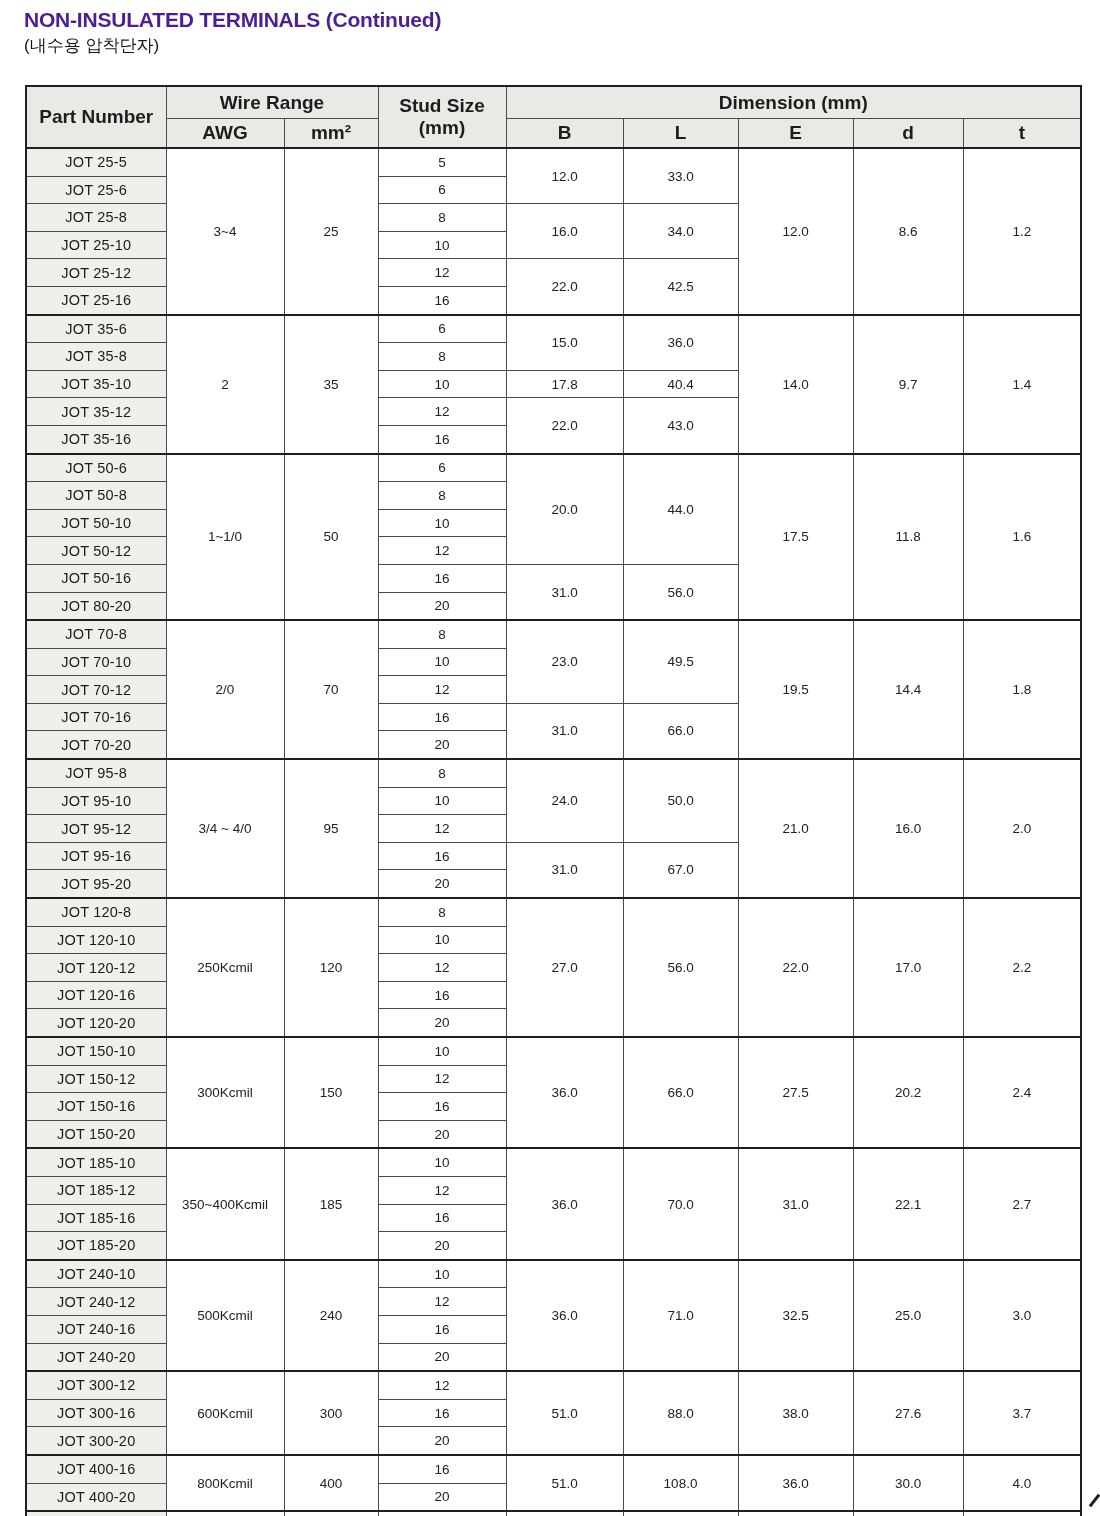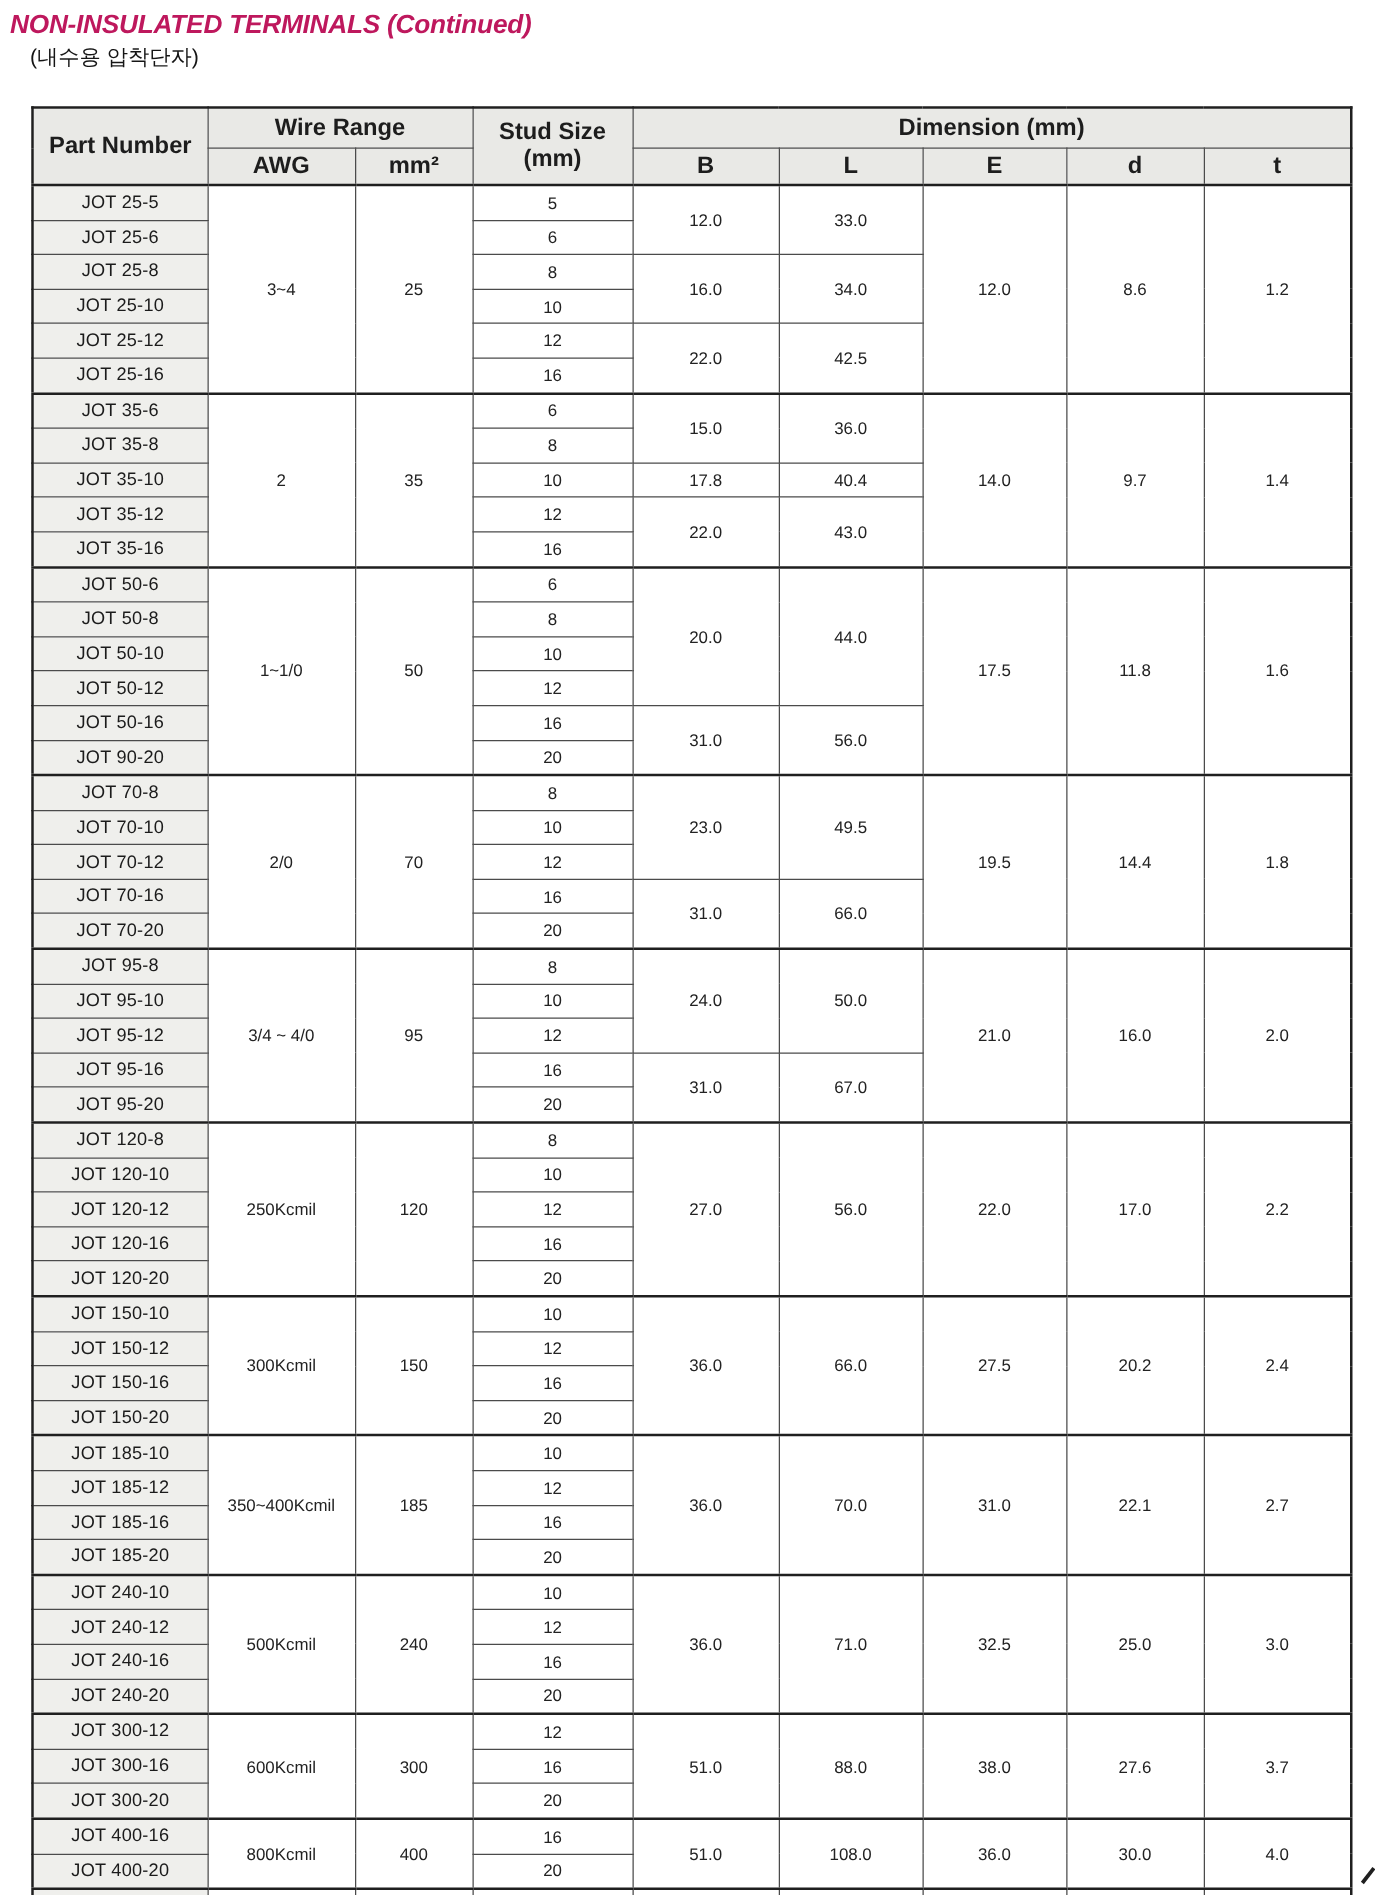--- a/index.html
+++ b/index.html
@@ -2,22 +2,22 @@
 <html><head>
 <meta charset="utf-8">
 <style>
   html,body{margin:0;padding:0;background:#ffffff;}
   body{
     width:1100px;height:1516px;position:relative;overflow:hidden;
     font-family:"Liberation Sans", sans-serif;color:#1d1d1d;
   }
   .page{position:absolute;left:0;top:0;width:1100px;height:1516px;}
   .title{
-    position:absolute;left:8px;top:8px;margin:0;
-    font-size:21px;font-weight:bold;letter-spacing:-0.2px;color:#be185d;font-style:italic;
+    position:absolute;left:24px;top:8px;margin:0;
+    font-size:21px;font-weight:bold;letter-spacing:-0.2px;color:#4c1d95;
   }
   .subtitle{
     position:absolute;left:24px;top:34px;margin:0;
     font-size:17px;font-weight:normal;color:#151515;
   }
   table.term{
     position:absolute;left:25px;top:85px;width:1055px;
     border-collapse:collapse;table-layout:fixed;
     border:2px solid #1f1f1f;
   }
@@ -172,21 +172,21 @@
           <td class="part">JOT 50-12</td>
           <td>12</td>
         </tr>
         <tr>
           <td class="part">JOT 50-16</td>
           <td>16</td>
           <td rowspan="2">31.0</td>
           <td rowspan="2">56.0</td>
         </tr>
         <tr>
-          <td class="part">JOT 90-20</td>
+          <td class="part">JOT 80-20</td>
           <td>20</td>
         </tr>
         <tr class="group-start">
           <td class="part">JOT 70-8</td>
           <td rowspan="5">2/0</td>
           <td rowspan="5">70</td>
           <td>8</td>
           <td rowspan="3">23.0</td>
           <td rowspan="3">49.5</td>
           <td rowspan="5">19.5</td>

